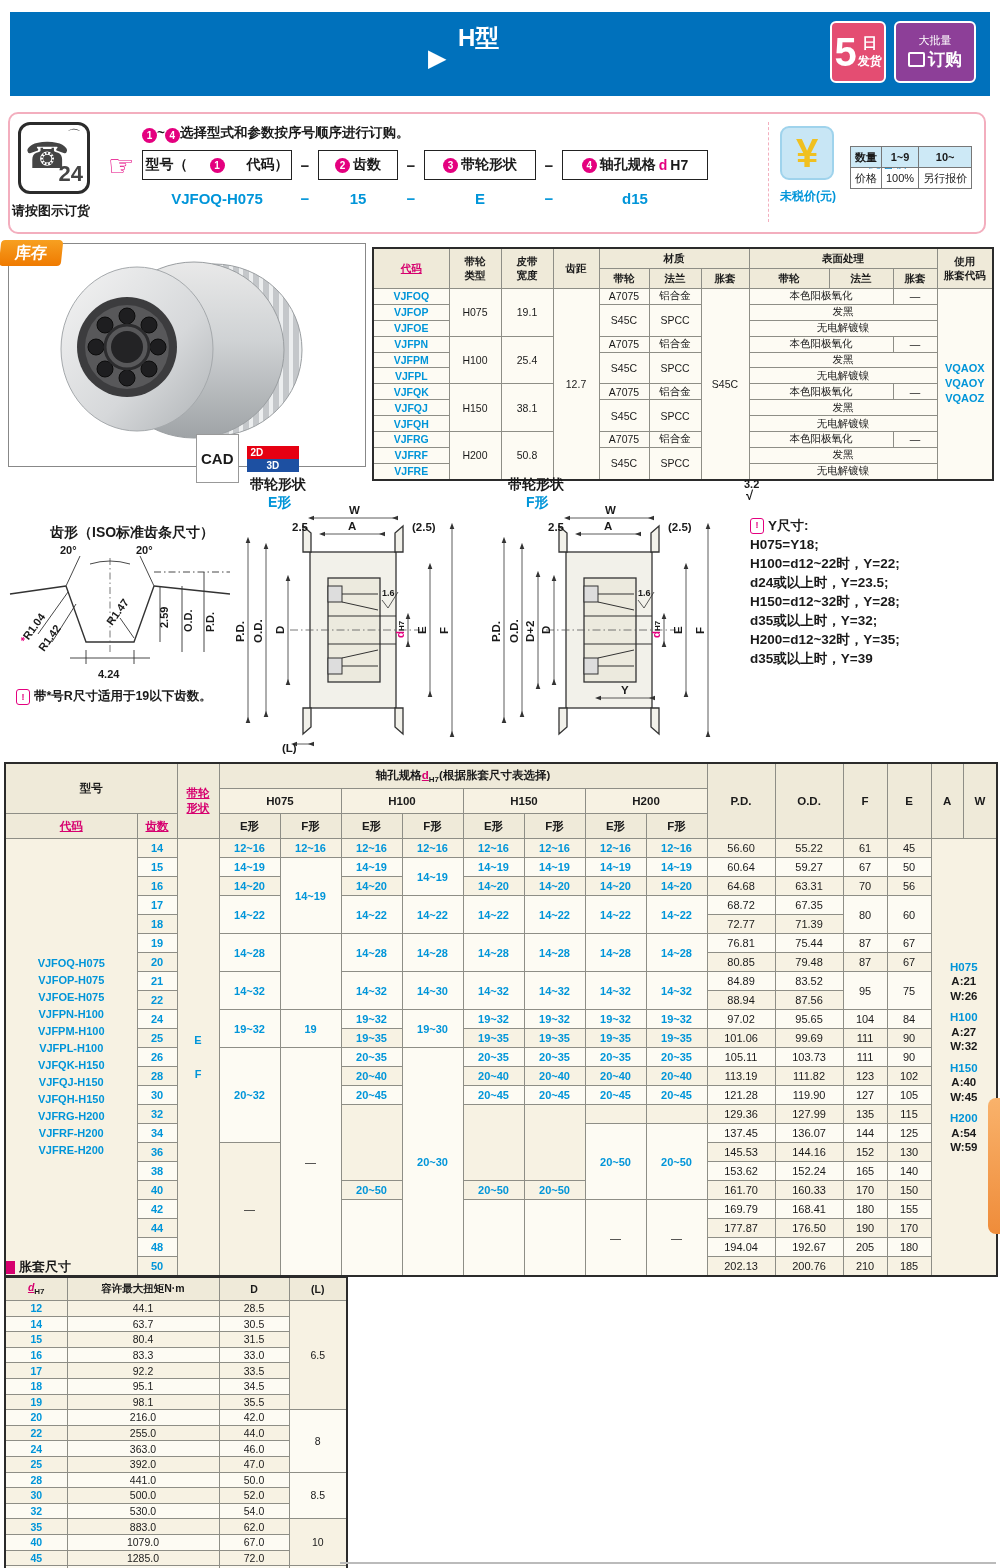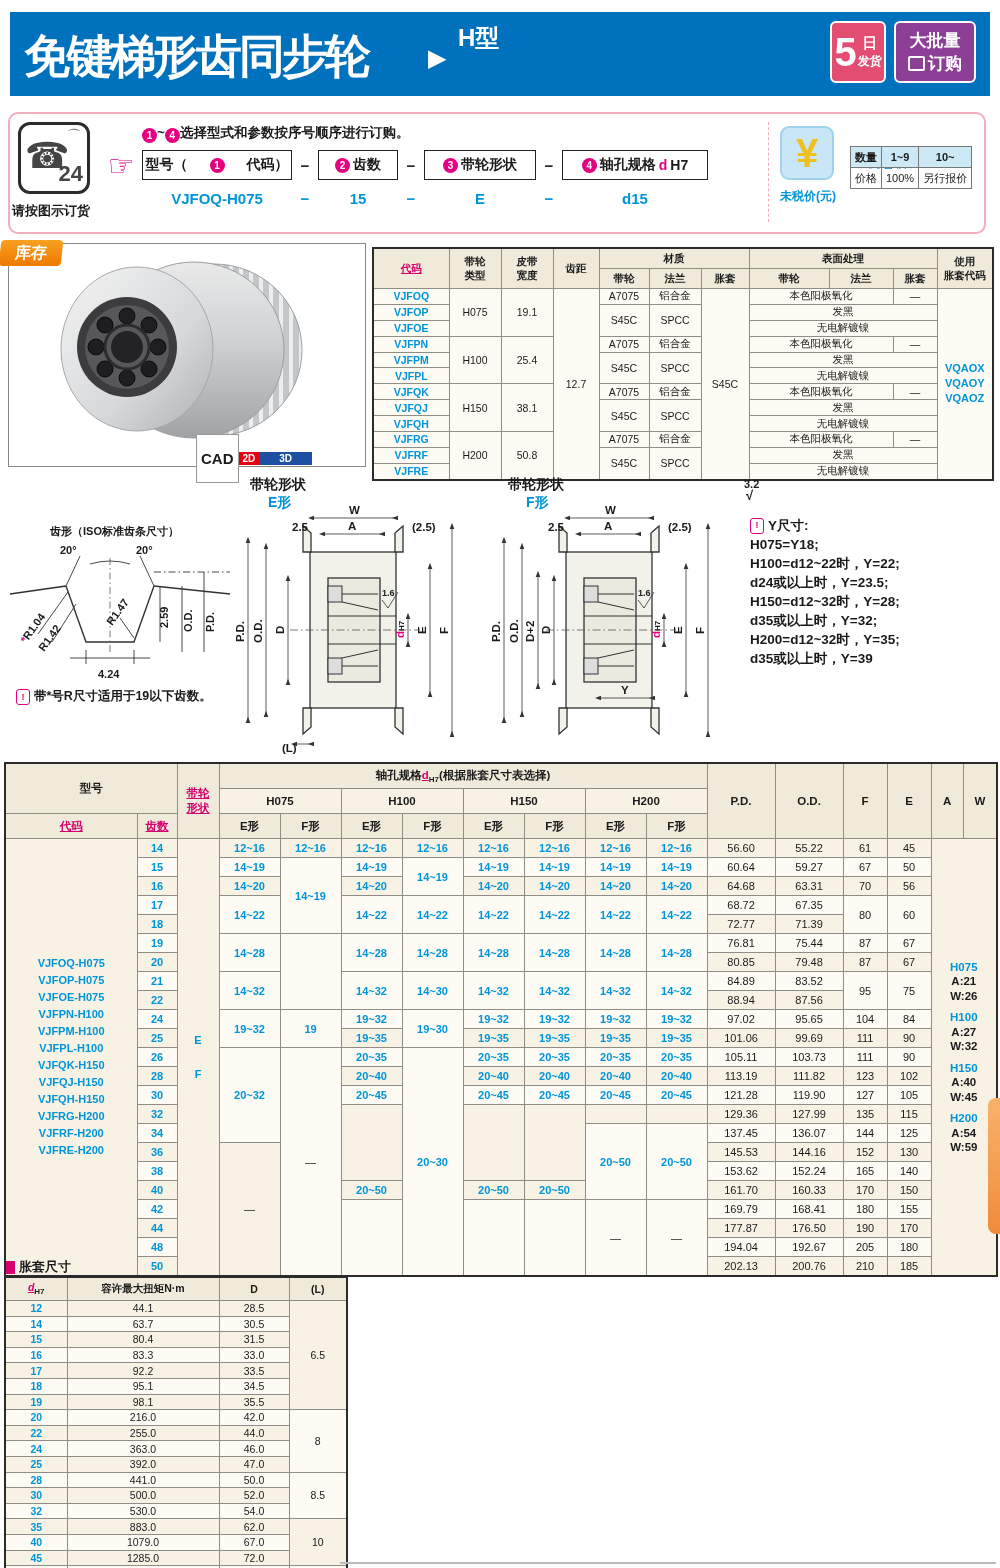--- a/index.html
+++ b/index.html
@@ -12,21 +12,21 @@
   #banner-type{position:absolute;left:448px;top:10px;font-size:24px;font-weight:bold;color:#fff;}
   #banner-sub{position:absolute;left:448px;top:44px;font-size:17px;font-weight:bold;color:#fff;}
   .badge{position:absolute;top:9px;height:62px;border:2px solid #fff;border-radius:6px;color:#fff;
          display:flex;align-items:center;justify-content:center;box-sizing:border-box;}
   #badge-ship{right:104px;width:56px;background:#e44d72;}
   #badge-ship .big{font-size:40px;font-weight:bold;line-height:40px;}
   #badge-ship .col{display:flex;flex-direction:column;align-items:center;margin-left:1px;}
   #badge-ship .d{font-size:15px;font-weight:bold;}
   #badge-ship .f{font-size:12px;font-weight:bold;}
   #badge-bulk{right:14px;width:82px;background:#8d3f98;flex-direction:column;}
-  #badge-bulk .l1{font-size:17px;font-weight:bold;}
+  #badge-bulk .l1{font-size:11px;font-weight:normal;}
   #badge-bulk .l2{font-size:17px;font-weight:bold;display:flex;align-items:center;gap:3px;}
   .cart{width:13px;height:11px;border:2px solid #fff;border-radius:2px;display:inline-block;}
   
   #orderbox{position:absolute;left:8px;top:112px;width:974px;height:118px;border:2px solid #f3aebe;border-radius:10px;background:#fff;}
   #phone-box{position:absolute;left:8px;top:8px;width:72px;height:72px;border:3px solid #2b2b2b;border-radius:12px;box-sizing:border-box;}
   #phone-box .ph{position:absolute;left:4px;top:10px;font-size:36px;color:#444;}
   #phone-box .n24{position:absolute;right:4px;bottom:4px;font-size:22px;font-weight:bold;color:#444;}
   #phone-box .wav{position:absolute;right:6px;top:2px;font-size:14px;color:#444;}
   #phone-label{position:absolute;left:2px;top:88px;font-size:13px;font-weight:bold;}
   #hand-icon{position:absolute;left:98px;top:34px;font-size:30px;color:#e4007f;}
@@ -50,21 +50,21 @@
   #price-table{position:absolute;left:840px;top:32px;border-collapse:collapse;}
   #price-table td{border:1px solid #777;font-size:11px;text-align:center;height:20px;padding:0 4px;}
   #price-table tr:first-child td{background:#cde9f6;font-weight:bold;}
   
   #photobox{position:absolute;left:8px;top:243px;width:358px;height:224px;border:1.5px solid #888;background:#fff;box-sizing:border-box;}
   #stock-badge{position:absolute;left:0px;top:240px;width:62px;height:26px;background:linear-gradient(#f7a021,#ef7a00);
                color:#fff;font-size:16px;font-weight:bold;display:flex;align-items:center;justify-content:center;
                border-radius:4px;transform:skewX(-6deg);z-index:3;}
   #cad-badge{position:absolute;left:196px;top:434px;display:flex;align-items:center;z-index:3;}
   #cad-badge .cad{border:1.5px solid #999;background:#fff;font-size:15px;font-weight:bold;padding:15px 4px;}
-  #cad-badge .dd{display:flex;}
+  #cad-badge .dd{display:flex;flex-direction:column;margin-left:8px;}
   #cad-badge .d2{background:#e60012;color:#fff;font-size:10px;font-weight:bold;padding:1px 4px;}
   #cad-badge .d3{background:#1d50a2;color:#fff;font-size:10px;font-weight:bold;padding:1px 20px;}
   
   table.cat{border-collapse:collapse;table-layout:fixed;position:absolute;background:#fdfbf3;}
   table.cat td{border:1px solid #8e8e86;font-size:10.5px;text-align:center;vertical-align:middle;
                padding:0 1px;overflow:hidden;white-space:nowrap;}
   table.cat{border:2px solid #2b2b2b;}
   td.hd{background:#efead9;font-weight:bold;}
   .mag{color:#d6006f;text-decoration:underline;}
   .blue{color:#0095d9;font-weight:bold;}
@@ -84,21 +84,21 @@
   #main-table tr.hrow td{height:24px;font-size:11.5px;}
   #main-table tbody tr:nth-child(even) td{background:#f7f2e3;}
   #main-table td.nobg{background:#fdfbf3;}
   #sleeve-title{position:absolute;left:6px;top:1258px;font-size:13px;font-weight:bold;display:flex;align-items:center;gap:4px;}
   #sleeve-title .sq{width:9px;height:13px;background:#d6006f;display:inline-block;}
   #sleeve-table{left:4px;top:1276px;width:342px;}
   #sleeve-table td{height:14.6px;}
   #sleeve-table tr.h1 td{height:22px;}
   #sleeve-table tbody tr:nth-child(even) td{background:#f7f2e3;}
   
-  #tooth-title{position:absolute;left:50px;top:524px;font-size:11px;font-weight:bold;}
+  #tooth-title{position:absolute;left:50px;top:524px;font-size:14px;font-weight:bold;}
   #tooth-svg{position:absolute;left:8px;top:542px;}
   #tooth-note{position:absolute;left:16px;top:688px;font-size:12.5px;font-weight:bold;display:flex;align-items:center;gap:4px;}
   .noteicon{display:inline-flex;align-items:center;justify-content:center;width:12px;height:14px;border:1.7px solid #e4007f;
             border-radius:3px;color:#e4007f;font-size:9px;font-weight:bold;}
   .diagtitle{position:absolute;font-size:14px;font-weight:bold;}
   .diaglabel{position:absolute;font-size:14px;font-weight:bold;color:#0095d9;}
   #e-title{left:250px;top:476px;} #e-label{left:268px;top:494px;}
   #f-title{left:508px;top:476px;} #f-label{left:526px;top:494px;}
   #e-svg{position:absolute;left:232px;top:500px;}
   #f-svg{position:absolute;left:488px;top:500px;}
@@ -111,21 +111,20 @@
   #side-tab{position:absolute;left:988px;top:1098px;width:12px;height:136px;background:linear-gradient(#f9b26b,#ef8c3a);
             border-radius:8px 0 0 8px;}
   #bottom-rule{position:absolute;left:340px;top:1562px;width:656px;height:1.5px;background:#bbb;}
 </style>
 </head>
 <body>
 
 <div id="page">
 
   <div id="banner">
-    <div id="banner-title">免键梯形齿同步轮</div>
     <div id="banner-arrow">▶</div>
     <div id="banner-type">H型</div>
     <div class="badge" id="badge-ship">
       <span class="big">5</span>
       <span class="col">
         <span class="d">日</span>
         <span class="f">发货</span>
       </span>
     </div>
     <div class="badge" id="badge-bulk">

